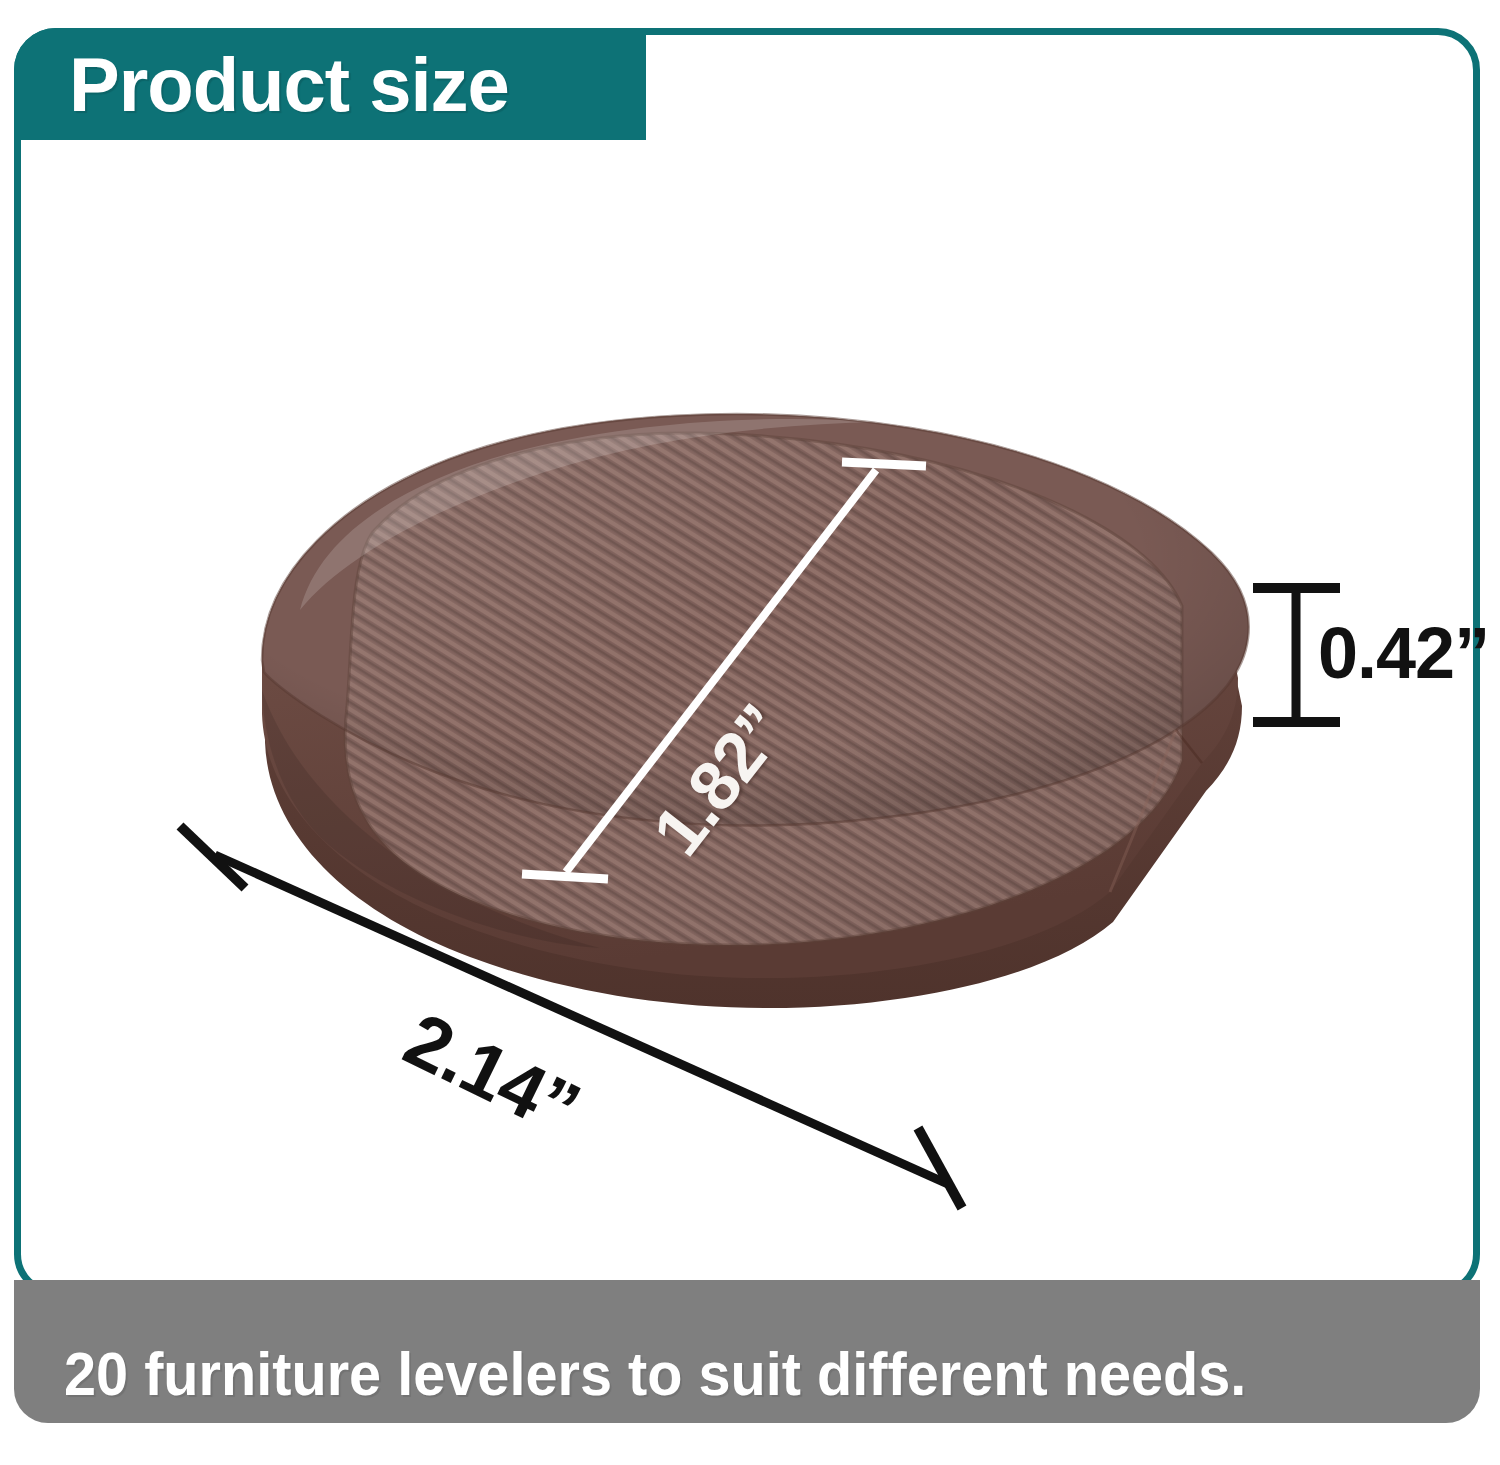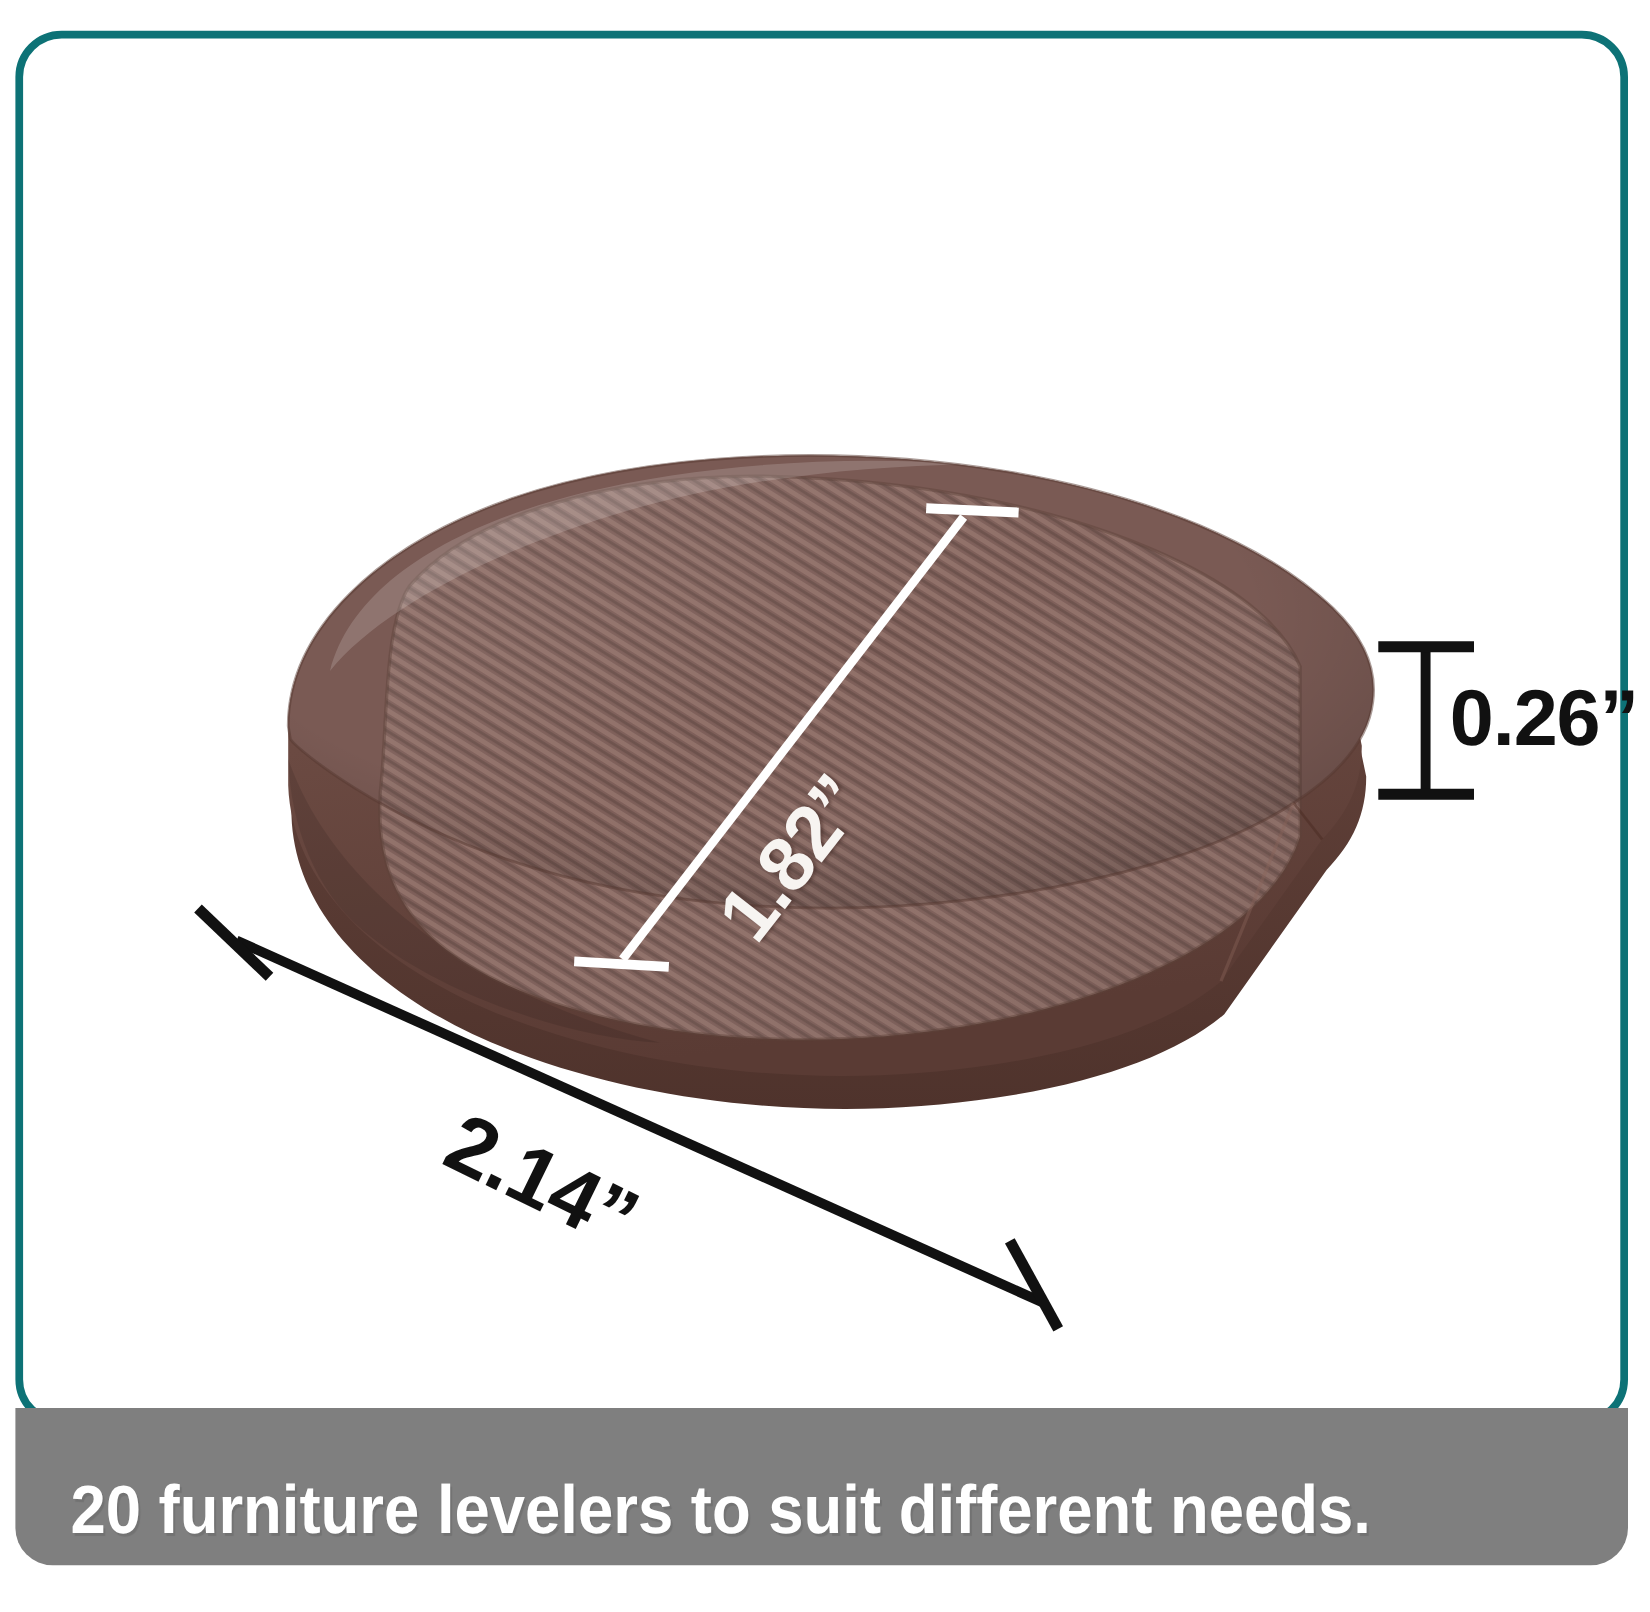--- a/index.html
+++ b/index.html
@@ -139,20 +139,23 @@
 <body>
 
 <div id="page">
 
   <div class="bottom-banner">
     <div class="bottom-banner-text">20 furniture levelers to suit different needs.</div>
   </div>
 
   <div class="frame"></div>
 
+  <div class="header-tab">
+    <div class="header-tab-title">Product size</div>
+  </div>
 
   <div class="product-stage">
     <svg width="1500" height="1465" viewBox="0 0 1500 1465" xmlns="http://www.w3.org/2000/svg">
       <defs>
 
         <pattern id="ribs" width="11" height="11" patternUnits="userSpaceOnUse" patternTransform="rotate(-58)">
           <rect x="0" y="0" width="11" height="11" fill="#7a5a54"></rect>
           <rect x="0" y="0" width="4.2" height="11" fill="#8d6c64"></rect>
           <rect x="6.6" y="0" width="2.6" height="11" fill="#684c46"></rect>
         </pattern>
@@ -290,17 +293,17 @@
       <g>
         <line x1="215" y1="855" x2="950" y2="1185" stroke="#111111" stroke-width="9"></line>
         <line x1="180" y1="826" x2="245" y2="888" stroke="#111111" stroke-width="10"></line>
         <line x1="918" y1="1128" x2="962" y2="1208" stroke="#111111" stroke-width="10"></line>
       </g>
     </svg>
   </div>
 
   <div class="dim-label dim-182">1.82”</div>
 
-  <div class="dim-label dim-026">0.26”</div>
+  <div class="dim-label dim-026">0.42”</div>
 
   <div class="dim-label dim-214">2.14”</div>
 
 </div>
 
 </body></html>

